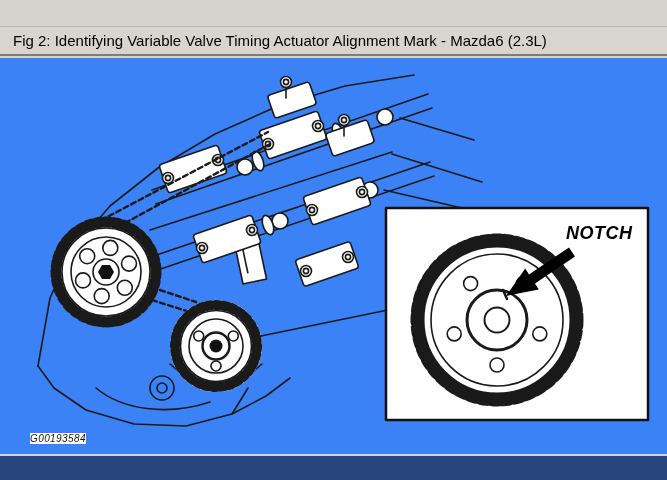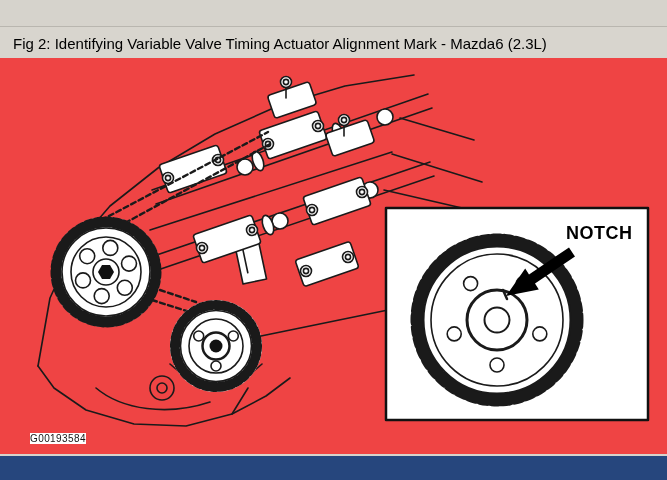--- a/index.html
+++ b/index.html
@@ -6,32 +6,33 @@
   html, body { width:667px; height:480px; }
   body {
     position:relative;
     width:667px; height:480px;
     overflow:hidden;
     background:#d6d3cc;
     font-family:"Liberation Sans", sans-serif;
     color:#000;
   }
   .titlebar {
-    position:absolute; left:0; top:26px; width:667px; height:20px;
+    position:absolute; left:0; top:26px; width:667px; height:30px;
     background:#d8d5ce;
     border-top:1px solid #b9b6af;
     border-bottom:2px solid #7d7d7d;
     display:flex; align-items:center;
-    padding:16px 13px;
+    padding:8px 13px;
     font-size:15px;
     white-space:nowrap;
   }
   .content {
     position:absolute; left:0; top:58px; width:667px; height:396px;
-    background:#ef4444;
+    background:#3b82f6;
+    font-style:italic;
   }
   .content svg { display:block; width:667px; height:396px; }
   svg text.notch {
     font-family:"Liberation Sans", sans-serif;
     font-size:18px; font-weight:bold; fill:#000;
     letter-spacing:0.5px;
   }
   .figure-id {
     position:absolute; left:30px; bottom:10px;
     font-size:10px; color:#161616; letter-spacing:0.4px;

